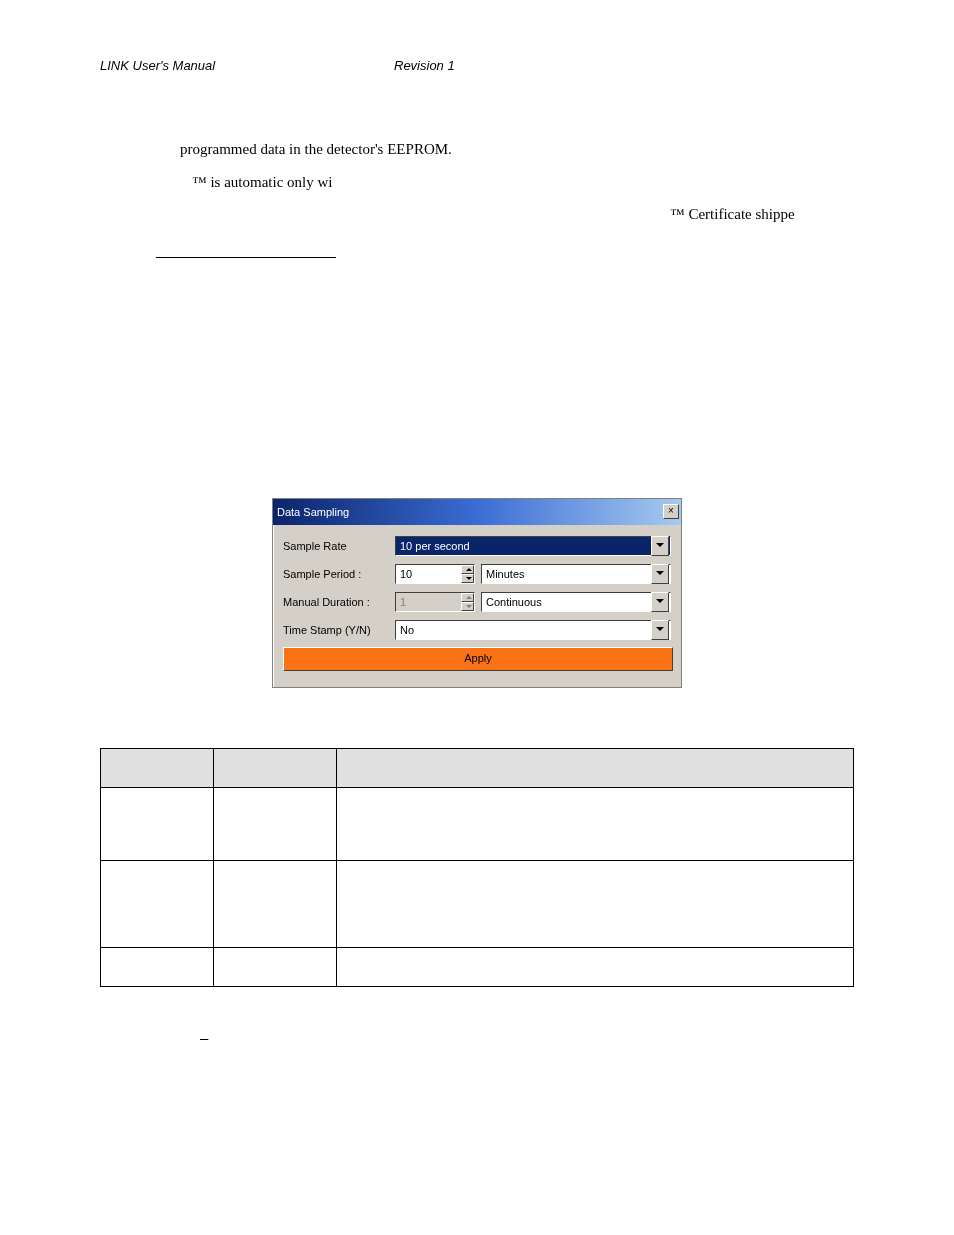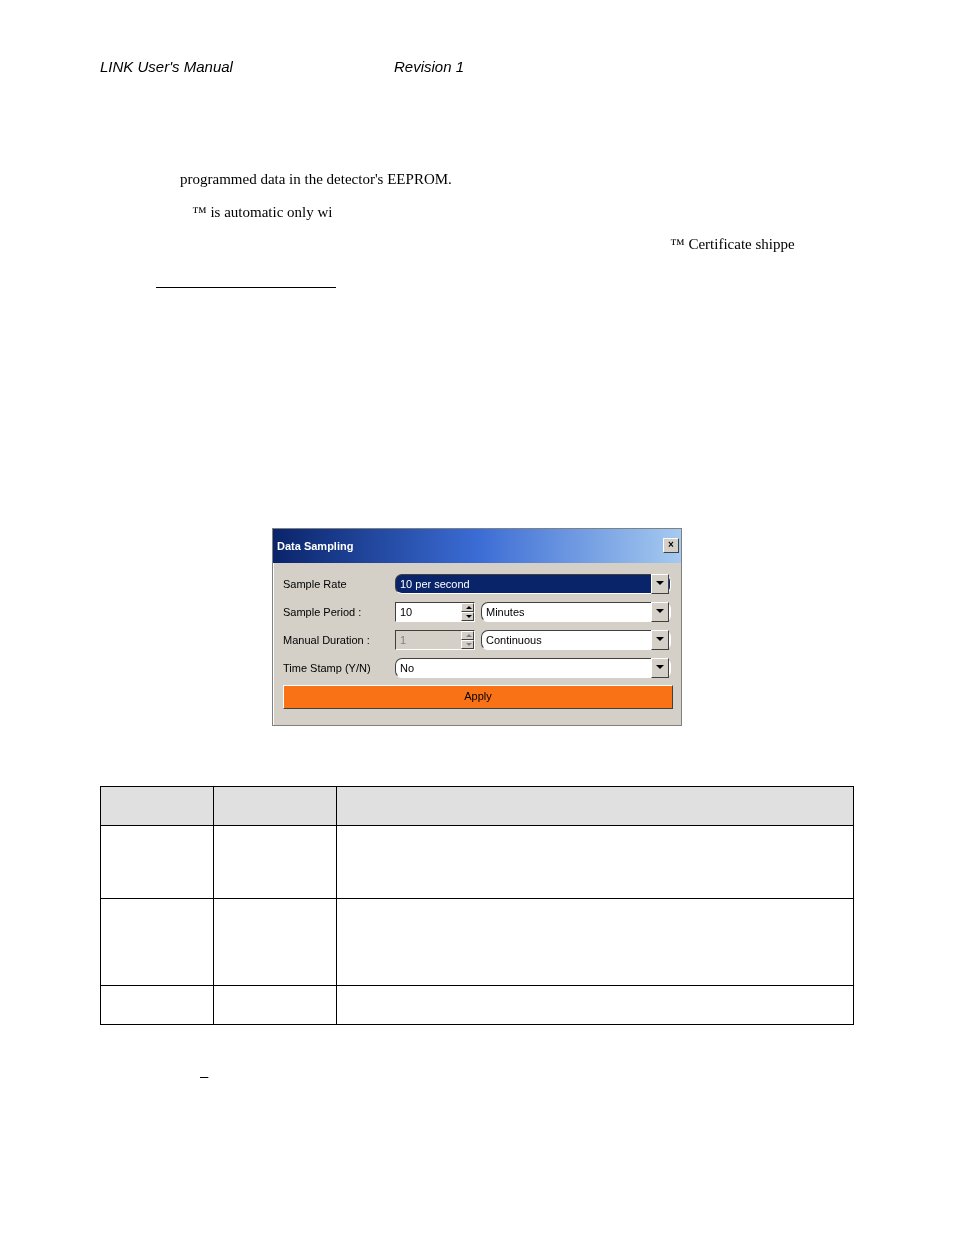--- a/index.html
+++ b/index.html
@@ -13,22 +13,22 @@
   .page {
     width: 954px;
     height: 1235px;
     position: relative;
     box-sizing: border-box;
     padding: 58px 100px 40px 100px;
   }
   .header-row {
     display: flex;
     font-style: italic;
-    font-size: 15px;
-    margin-bottom: 90px;
+    font-size: 13px;
+    margin-bottom: 62px;
   }
   .header-left {
     width: 290px;
   }
   .header-center {
     padding-left: 4px;
   }
 
   .body-line {
     margin-left: 80px;
@@ -55,24 +55,24 @@
   }
   .dialog {
     width: 408px;
     border: 1px solid #808080;
     background: #d4d0c8;
     box-shadow: 1px 1px 0 #ffffff inset;
     font-family: Tahoma, Arial, sans-serif;
     font-size: 11px;
   }
   .titlebar {
-    height: 34px;
+    height: 26px;
     background: linear-gradient(to right, #0a246a 0%, #3b6cd4 50%, #a6caf0 100%);
     color: #fff;
-    font-weight: bold;
+    font-weight: normal;
     font-size: 11px;
     display: flex;
     align-items: center;
     justify-content: space-between;
     padding: 0 2px 0 4px;
   }
   .closebtn {
     width: 14px;
     height: 13px;
     background: #d4d0c8;
@@ -104,21 +104,20 @@
     border-bottom-color:#fff;
     background:#fff;
     box-sizing:border-box;
   }
   .dropdown {
     position: relative;
     flex: 1;
     height: 20px;
     display:flex;
     align-items:center;
-    border-radius:7px;
   }
   .dropdown.selected {
     background:#0a246a;
     color:#fff;
   }
   .dropdown .dd-text {
     flex:1;
     padding: 2px 4px;
     font-size:11px;
   }

